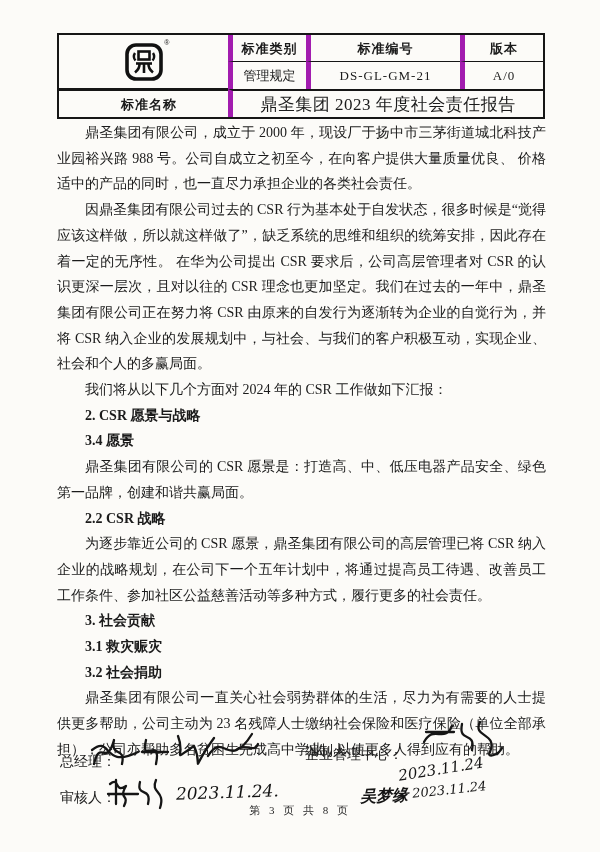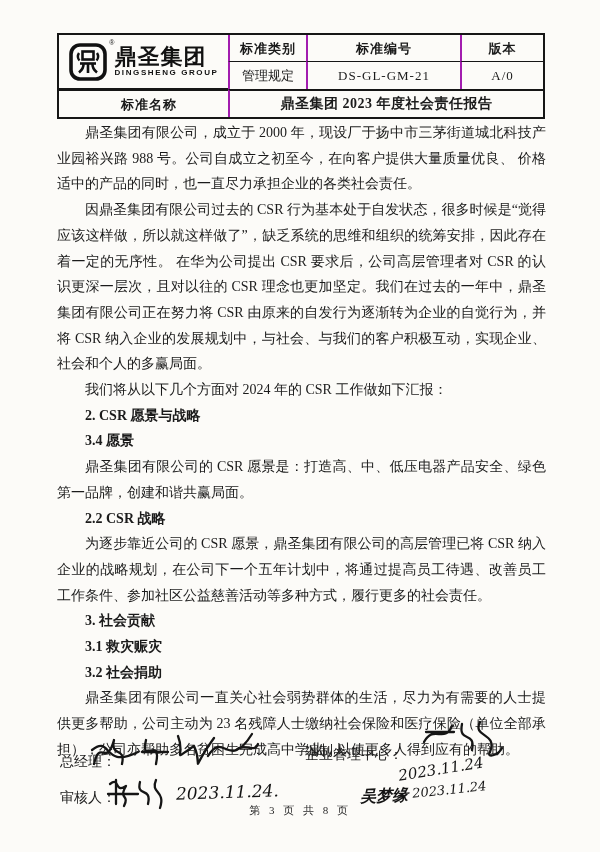--- a/index.html
+++ b/index.html
@@ -20,21 +20,21 @@
     display:grid;
     grid-template-columns:169px 78px 154px 83px;
     grid-template-rows:27px 27px 28px;
     border:2px solid #161616;
     background:#fcfbf8;
   }
   .cell {
     display:flex; align-items:center; justify-content:center;
     font-size:13px; line-height:1; overflow:hidden;
   }
-  .bl { border-left:2px solid #a21caf; }
+  .bl { border-left:5px solid #a21caf; }
   .bb { border-bottom:1px solid #161616; }
   .bt2 { border-top:2px solid #161616; }
   .hdr { font-weight:bold; letter-spacing:1px; }
   .code { font-family:"Liberation Serif",serif; font-size:13px; letter-spacing:1px; }
 
   .logo-cell {
     grid-row:1/3; grid-column:1;
     display:flex; align-items:center; justify-content:center; gap:6px;
   }
   .logo-icon-wrap { position:relative; width:40px; height:40px; }
@@ -44,21 +44,21 @@
   }
   .logo-text { display:flex; flex-direction:column; align-items:flex-start; }
   .logo-cn {
     font-size:22px; font-weight:bold; letter-spacing:1px;
     font-family:"Liberation Serif",serif; color:#111;
   }
   .logo-en {
     font-size:8px; font-weight:bold; letter-spacing:1.6px;
     font-family:"Liberation Sans",sans-serif; color:#111; margin-top:1px;
   }
-  .title-cell { font-weight:bold; font-size:14px; letter-spacing:0.5px; }
+  .title-cell { font-weight:normal; font-size:17px; letter-spacing:0.5px; }
 
   
   .content {
     position:absolute; left:57px; top:120px; width:489px;
     font-size:14px; line-height:25.7px; text-align:justify;
   }
   .content p { text-indent:2em; margin:0; }
   .content p.h { font-weight:bold; text-align:left; }
 
   
@@ -93,24 +93,20 @@
           <rect x="3" y="3" width="34" height="34" rx="9" fill="none" stroke-width="3.6"></rect>
           <rect x="14.5" y="9.5" width="11" height="8" fill="none" stroke-width="2.6"></rect>
           <path d="M11 11 q-2.5 4 0.5 7.5" fill="none" stroke-width="2.4"></path>
           <path d="M29 11 q2.5 4 -0.5 7.5" fill="none" stroke-width="2.4"></path>
           <path d="M12 21.5 h16" fill="none" stroke-width="2.6"></path>
           <path d="M15.5 21.5 c0.3 4.5 -2 7 -4.5 9" fill="none" stroke-width="2.6"></path>
           <path d="M24.5 21.5 c-0.3 4.5 2 7 4.5 9" fill="none" stroke-width="2.6"></path>
           <path d="M20 21.5 v9.5" fill="none" stroke-width="2.6"></path>
         </svg>
         <span class="logo-reg">®</span>
-      </div>
-      <div class="logo-text">
-        <span class="logo-cn">鼎圣集团</span>
-        <span class="logo-en">DINGSHENG GROUP</span>
       </div>
     </div>
 
     <div class="cell hdr bl bb" style="grid-row:1;grid-column:2;">标准类别</div>
     <div class="cell hdr bl bb" style="grid-row:1;grid-column:3;">标准编号</div>
     <div class="cell hdr bl bb" style="grid-row:1;grid-column:4;">版本</div>
 
     <div class="cell bl" style="grid-row:2;grid-column:2;">管理规定</div>
     <div class="cell code bl" style="grid-row:2;grid-column:3;">DS-GL-GM-21</div>
     <div class="cell code bl" style="grid-row:2;grid-column:4;">A/0</div>

